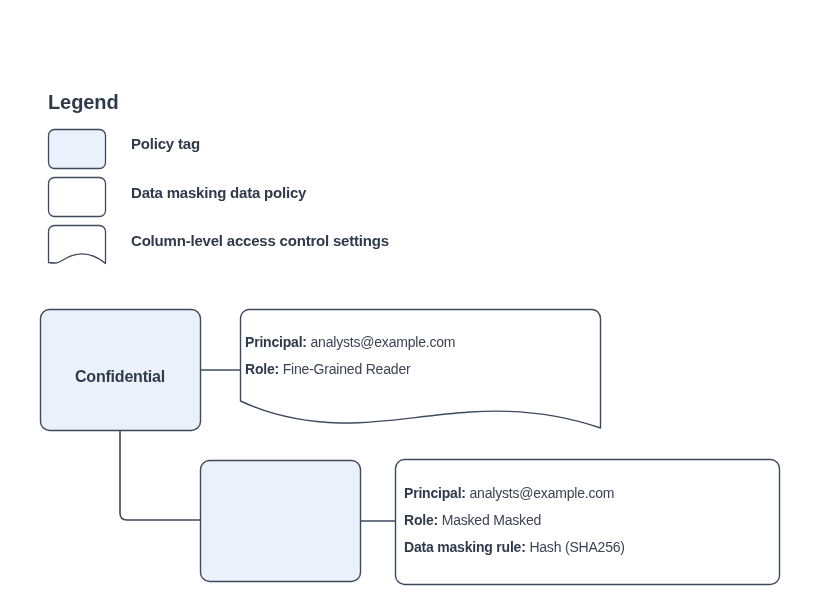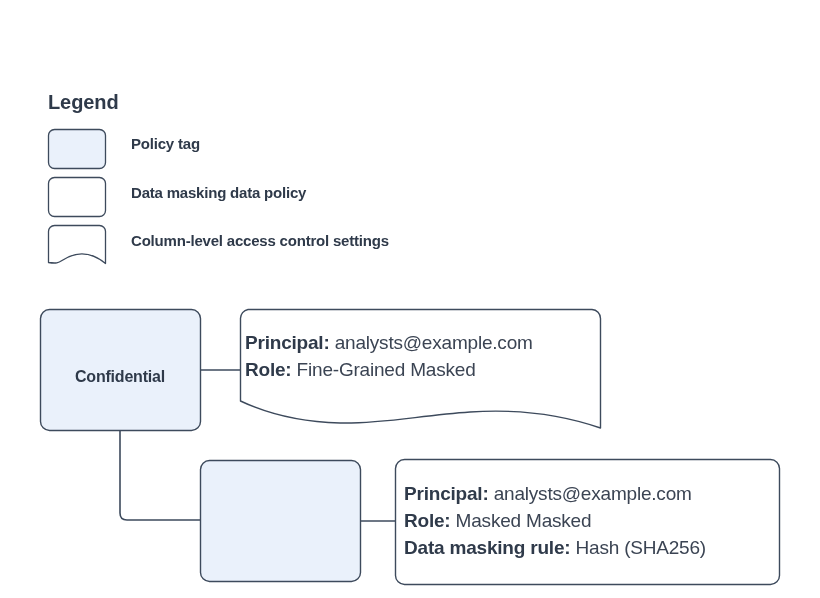--- a/index.html
+++ b/index.html
@@ -66,21 +66,21 @@
   }
   #node-label-financial {
     left: 200px;
     top: 479px;
     width: 160px;
   }
 
   
   .callout-text {
     position: absolute;
-    font-size: 19px;
+    font-size: 14px;
     line-height: 27px;
     letter-spacing: -0.2px;
     pointer-events: none;
   }
   .callout-text .k { font-weight: bold; }
   .callout-text .v { font-weight: normal; color: #3b4453; }
   #callout-text-0 { left: 245px; top: 298px; }
   #callout-text-1 { left: 404px; top: 449px; }
   .row { white-space: nowrap; }
 </style>
@@ -138,21 +138,21 @@
   <div class="lbl node-label" id="node-label-confidential">Confidential</div>
 
 
   <div class="callout-text" id="callout-text-0">
     <div class="row">
       <span class="k">Principal:</span>
       <span class="v">analysts@example.com</span>
     </div>
     <div class="row">
       <span class="k">Role:</span>
-      <span class="v">Fine-Grained Masked</span>
+      <span class="v">Fine-Grained Reader</span>
     </div>
   </div>
 
   <div class="callout-text" id="callout-text-1">
     <div class="row">
       <span class="k">Principal:</span>
       <span class="v">analysts@example.com</span>
     </div>
     <div class="row">
       <span class="k">Role:</span>

